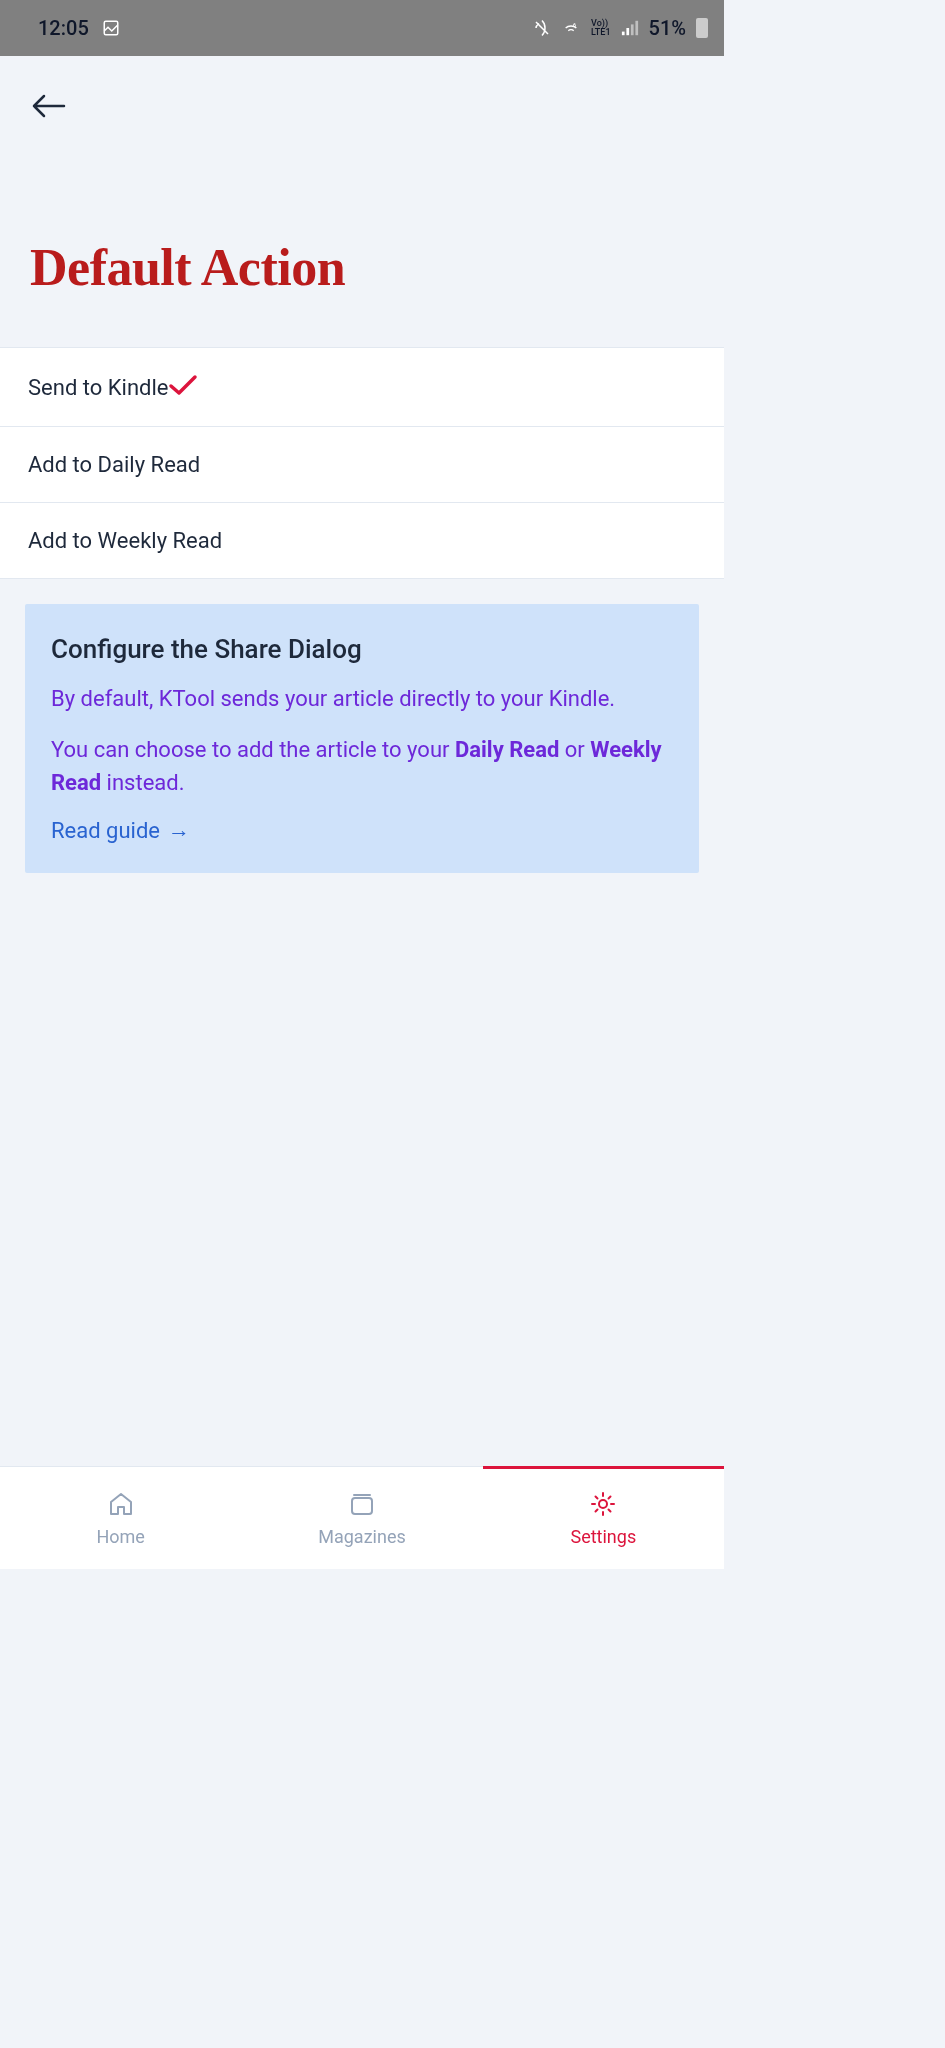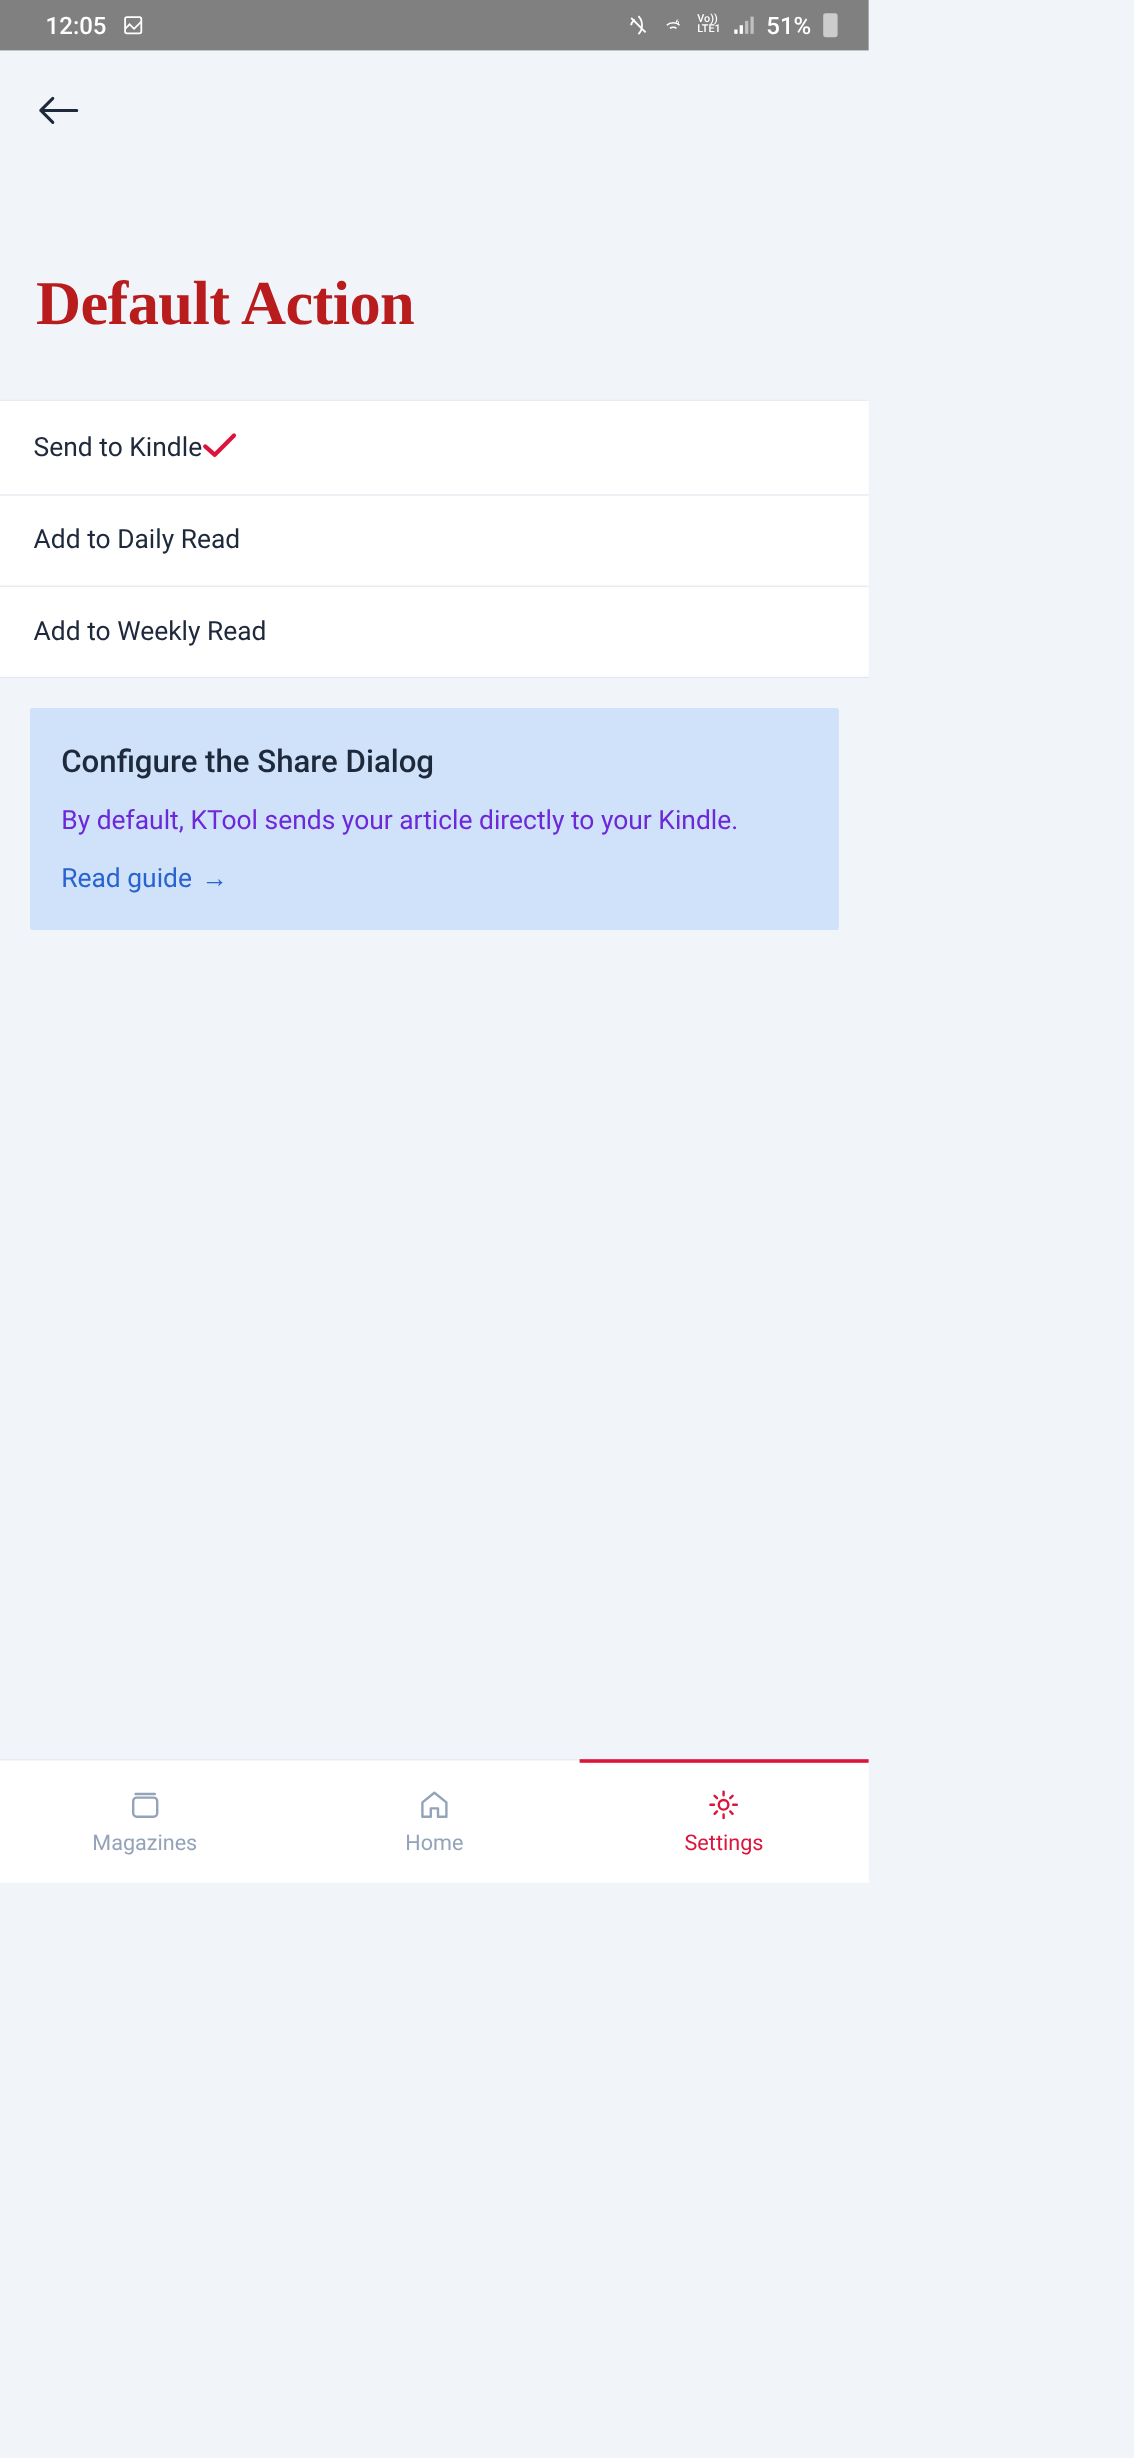--- a/index.html
+++ b/index.html
@@ -12,27 +12,27 @@
     body {
       width: 724px;
       height: 1569px;
       background: #F1F4F9;
       display: flex;
       flex-direction: column;
       position: relative;
     }
     
     .status-bar {
-      height: 42px;
+      height: 56px;
       background: #808080;
       display: flex;
       align-items: center;
       justify-content: space-between;
-      padding: 0 26px 0 38px;
-      color: #ffffff;
+      padding: 0 16px 0 38px;
+      color: #0f172a;
       font-size: 20px;
       font-weight: 500;
     }
     
     .status-left {
       display: flex;
       align-items: center;
       gap: 12px;
     }
     
@@ -250,44 +250,47 @@
     <span class="option-label">Add to Daily Read</span>
   </div>
   <div class="option-item">
     <span class="option-label">Add to Weekly Read</span>
   </div>
 </div>
 
 <div class="info-card">
   <h2 class="info-title">Configure the Share Dialog</h2>
   <p class="info-text">By default, KTool sends your article directly to your Kindle.</p>
+  <p class="info-text">
+    <span>You can choose to add the article to your </span><strong>Daily Read</strong><span> or </span><strong>Weekly Read</strong><span> instead.</span>
+  </p>
   <a class="read-guide-link">
     <span>Read guide</span>
     <span>→</span>
   </a>
 </div>
 
 <div class="bottom-nav">
+  <div class="nav-item">
+    <span class="nav-icon">
+      <svg width="28" height="28" viewBox="0 0 28 28" fill="none">
+        <path d="M4 12 L14 4 L24 12 L24 24 L17 24 L17 17 L11 17 L11 24 L4 24 Z" stroke="#94A3B8" stroke-width="2" stroke-linejoin="round"></path>
+      </svg>
+    </span>
+    <span class="nav-label">Home</span>
+  </div>
   <div class="nav-item">
     <span class="nav-icon">
       <svg width="28" height="28" viewBox="0 0 28 28" fill="none">
         <rect x="4" y="8" width="20" height="16" rx="3" stroke="#94A3B8" stroke-width="2"></rect>
         <path d="M6 5 L22 5" stroke="#94A3B8" stroke-width="2" stroke-linecap="round"></path>
       </svg>
     </span>
     <span class="nav-label">Magazines</span>
   </div>
-  <div class="nav-item">
-    <span class="nav-icon">
-      <svg width="28" height="28" viewBox="0 0 28 28" fill="none">
-        <path d="M4 12 L14 4 L24 12 L24 24 L17 24 L17 17 L11 17 L11 24 L4 24 Z" stroke="#94A3B8" stroke-width="2" stroke-linejoin="round"></path>
-      </svg>
-    </span>
-    <span class="nav-label">Home</span>
-  </div>
   <div class="nav-item active">
     <span class="nav-icon">
       <svg width="28" height="28" viewBox="0 0 28 28" fill="none">
         <circle cx="14" cy="14" r="4" stroke="#DC143C" stroke-width="2"></circle>
         <path d="M14 3 L14 6 M14 22 L14 25 M25 14 L22 14 M6 14 L3 14 M21.5 6.5 L19.5 8.5 M8.5 19.5 L6.5 21.5 M21.5 21.5 L19.5 19.5 M8.5 8.5 L6.5 6.5" stroke="#DC143C" stroke-width="2" stroke-linecap="round"></path>
       </svg>
     </span>
     <span class="nav-label">Settings</span>
   </div>
 </div>

